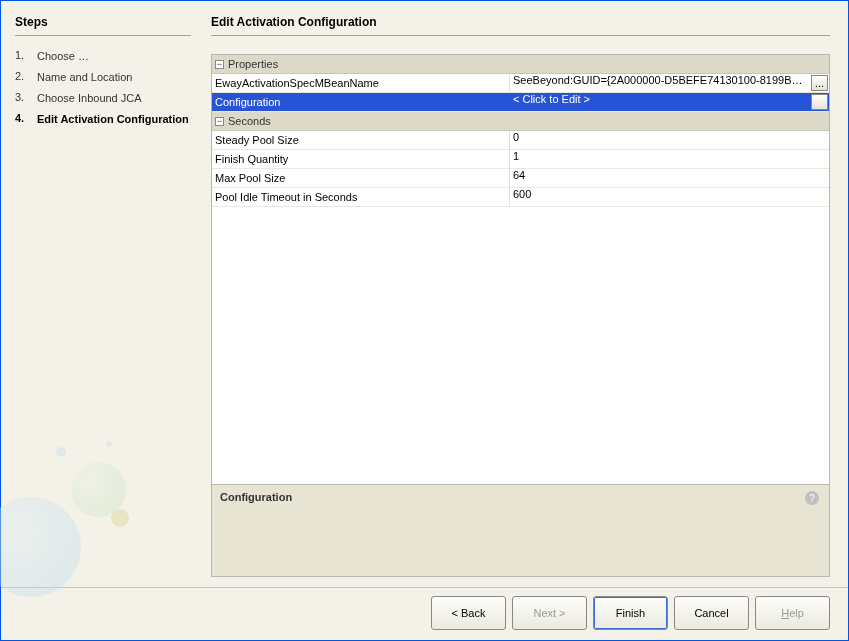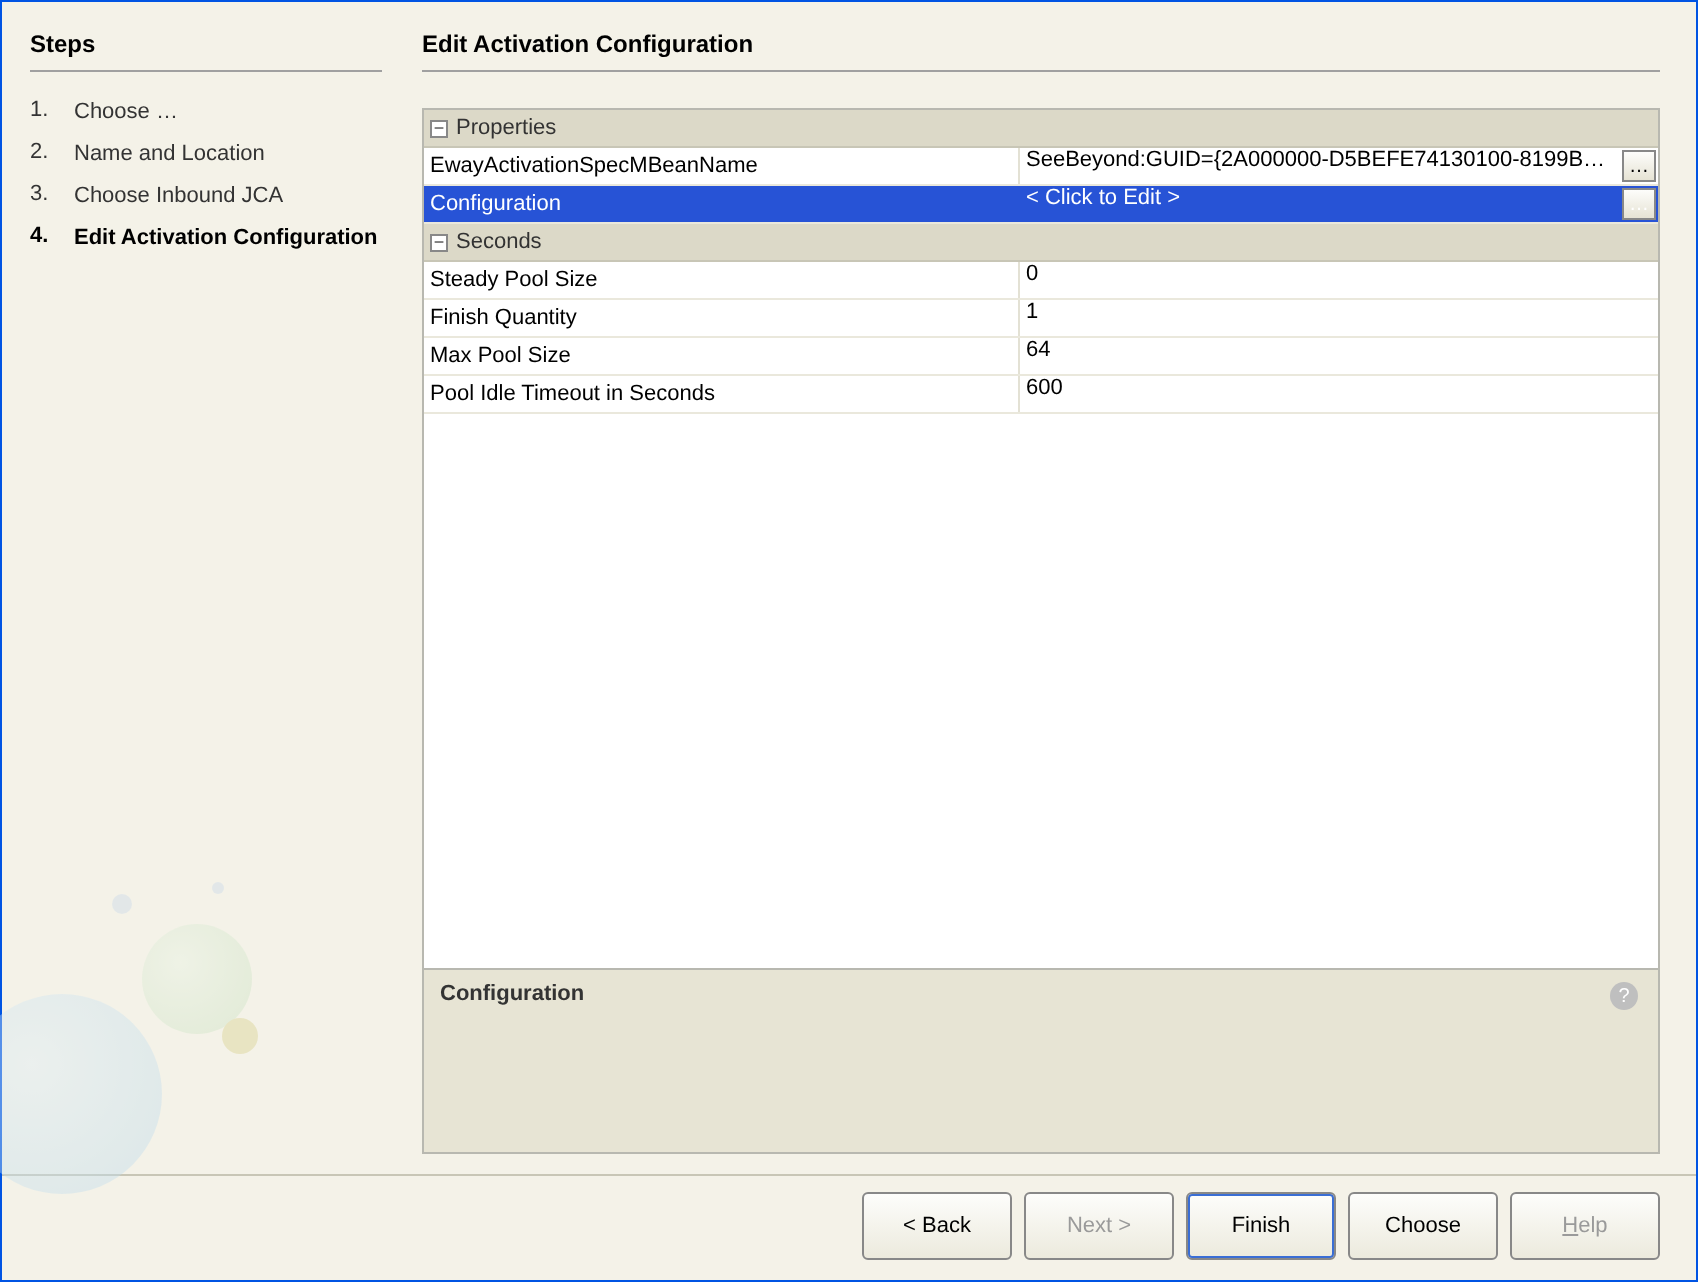--- a/index.html
+++ b/index.html
@@ -343,20 +343,20 @@
       <button class="btn">
         <span>&lt; Back</span>
       </button>
       <button class="btn disabled">
         <span>Next &gt;</span>
       </button>
       <button class="btn default">
         <span>Finish</span>
       </button>
       <button class="btn">
-        <span>Choose</span>
+        <span>Cancel</span>
       </button>
       <button class="btn disabled">
         <span><span class="ul">H</span>elp</span>
       </button>
     </div>
   </div>
 </div>
 
 </body></html>

